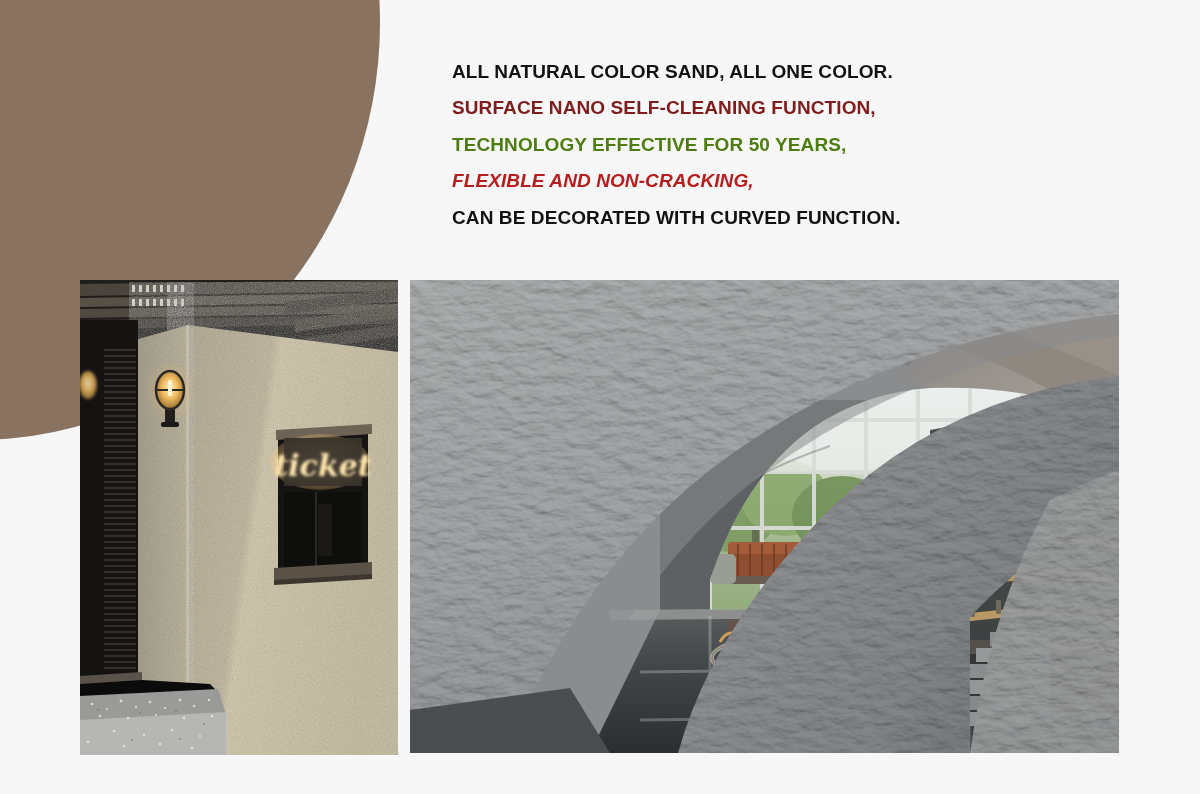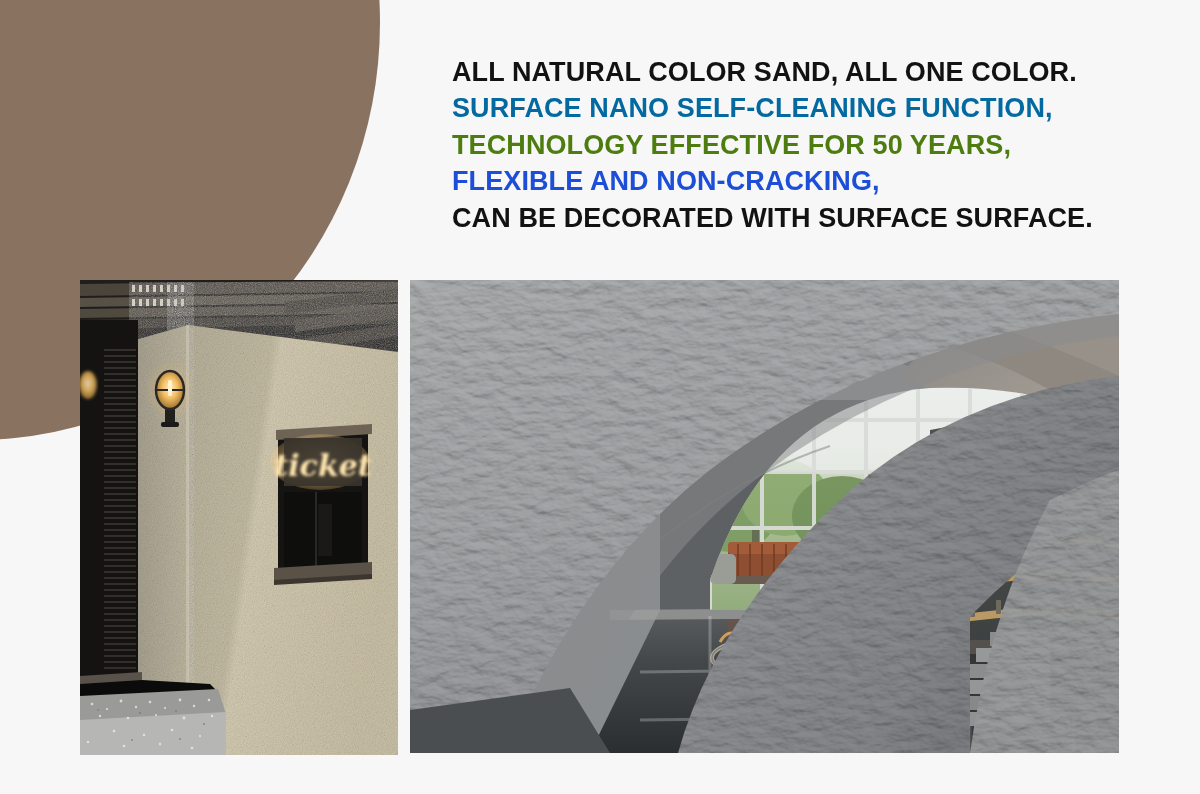--- a/index.html
+++ b/index.html
@@ -27,21 +27,21 @@
   
   #headline {
     position:absolute;
     left:452px; top:54px;
     width:700px;
     z-index:4;
   }
   #headline .hl-line {
     display:block;
     color:#121212;
-    font-size:27px;
+    font-size:19px;
     line-height:36.4px;
     font-weight:600;
     letter-spacing:.1px;
     white-space:nowrap;
   }
 
   
   .photo {
     position:absolute;
     overflow:hidden;
@@ -54,24 +54,24 @@
 </style>
 </head>
 <body style="background: rgb(247, 247, 247);">
 
 <div id="brand-arc">
   <div class="arc-fill" style="background: rgb(138, 114, 96);"></div>
 </div>
 
 <div id="headline">
   <span class="hl-line" style="color: rgb(18, 18, 18);">ALL NATURAL COLOR SAND, ALL ONE COLOR.</span>
-  <span class="hl-line" style="color: #0369a1;">SURFACE NANO SELF-CLEANING FUNCTION,</span>
+  <span class="hl-line" style="color: #7f1d1d;">SURFACE NANO SELF-CLEANING FUNCTION,</span>
   <span class="hl-line" style="color: #4d7c0f;">TECHNOLOGY EFFECTIVE FOR 50 YEARS,</span>
-  <span class="hl-line" style="color: #1d4ed8;">FLEXIBLE AND NON-CRACKING,</span>
-  <span class="hl-line" style="color: rgb(18, 18, 18);">CAN BE DECORATED WITH SURFACE SURFACE.</span>
+  <span class="hl-line" style="color: #b91c1c; font-style: italic;">FLEXIBLE AND NON-CRACKING,</span>
+  <span class="hl-line" style="color: rgb(18, 18, 18);">CAN BE DECORATED WITH CURVED FUNCTION.</span>
 </div>
 
 <div class="photo" id="photo-exterior">
   <svg viewBox="0 0 318 475" preserveAspectRatio="none">
     <defs>
       <linearGradient id="sandGrad" x1="0" y1="0" x2="1" y2="0.3">
         <stop offset="0" stop-color="#B9B29C"></stop>
         <stop offset="0.38" stop-color="#C6BEA6"></stop>
         <stop offset="0.42" stop-color="#D6CDB4"></stop>
         <stop offset="1" stop-color="#CCC3A9"></stop>

